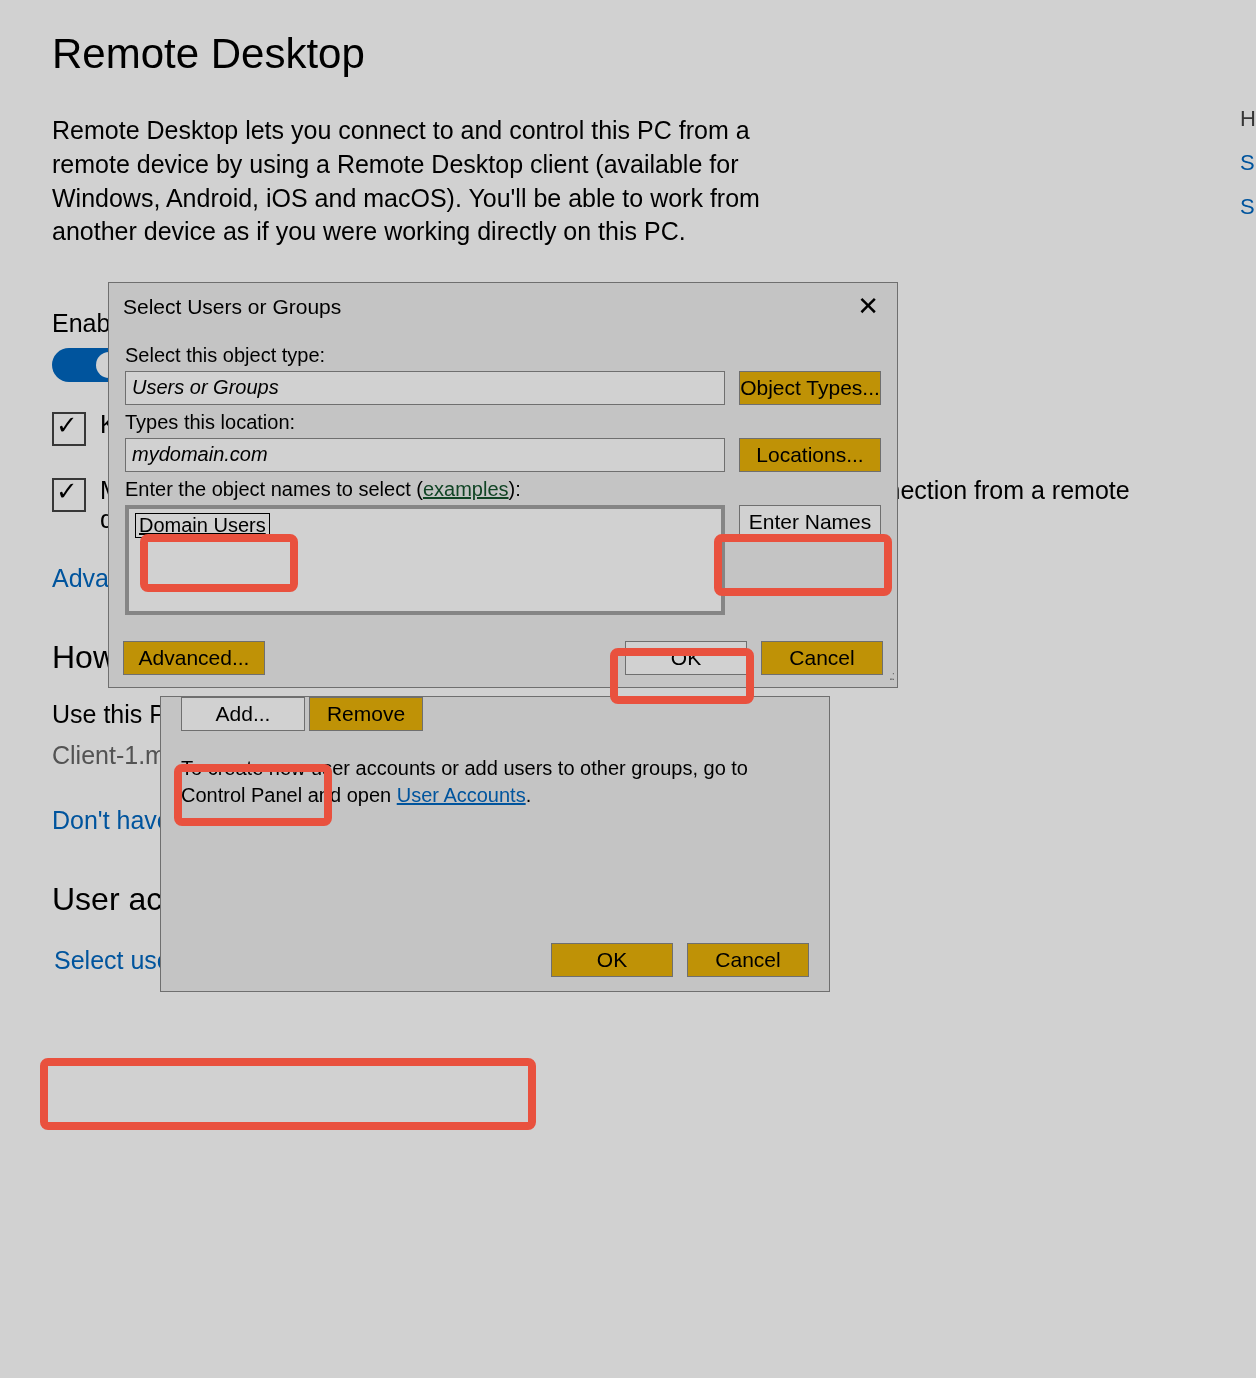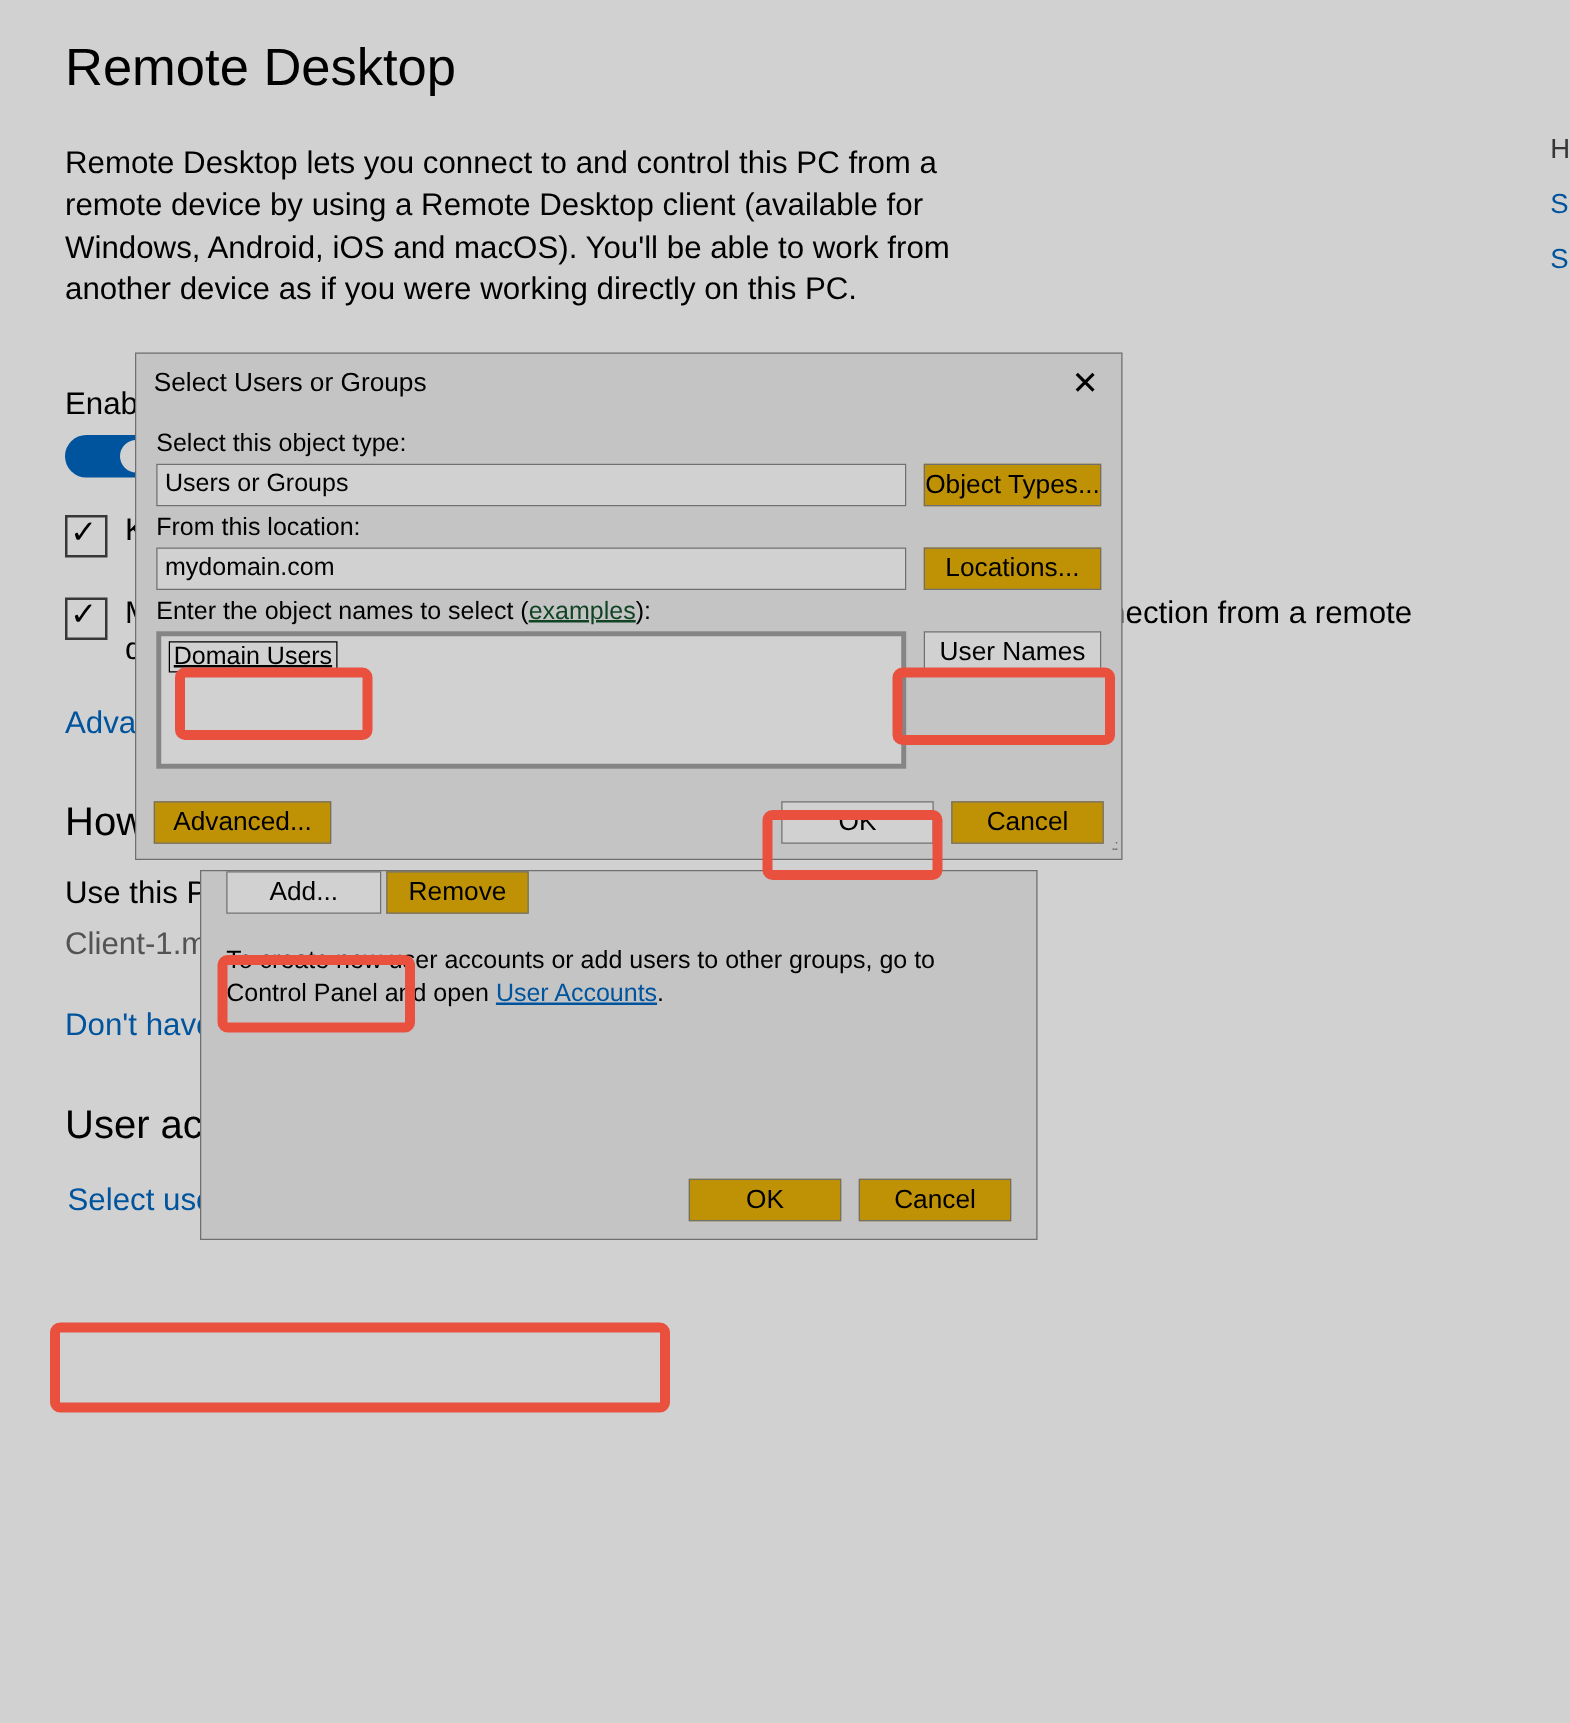--- a/index.html
+++ b/index.html
@@ -40,21 +40,21 @@
   .btn{border:1px solid #888;background:#eab308;padding:4px 0;font-size:21px;cursor:pointer;text-align:center;}
 
   
   .dlg2{left:108px;top:282px;width:788px;padding:0;}
   .dlg2 .title{display:flex;justify-content:space-between;align-items:center;padding:8px 12px 8px 14px;font-size:21px;}
   .dlg2 .close{font-size:26px;cursor:pointer;padding:0 6px;}
   .dlg2 .body{padding:8px 16px 14px;}
   .dlg2 .lbl{font-size:20px;margin:6px 0 4px;}
   .dlg2 .lbl a{color:#14532d;text-decoration:underline;cursor:pointer;}
   .dlg2 .row{display:flex;gap:14px;align-items:stretch;margin-bottom:6px;}
-  .dlg2 .field{flex:1;border:1px solid #888;background:#fff;padding:4px 6px;font-size:20px;}
+  .dlg2 .field{flex:1;border:1px solid #888;background:#fff;padding:4px 6px;font-size:20px;font-style:italic;}
   .dlg2 .rbtn{width:140px;}
   .dlg2 .obj-area{flex:1;border:4px solid #a3a3a3;background:#fff;min-height:94px;padding:4px 6px;}
   .dlg2 .obj-area .token{display:inline-block;border:1px solid #000;background:#fff;padding:0 3px;font-size:20px;text-decoration:underline;}
   .dlg2 .ft{display:flex;padding:6px 14px 12px;gap:14px;position:relative;}
   .dlg2 .ft .spacer{flex:1}
   .dlg2 .ft .adv{width:140px}
   .dlg2 .ft .okc{width:120px}
   .dlg2 .ft .ok{background:#fff}
   .dlg2 .grip{position:absolute;right:4px;bottom:4px;font-size:12px;color:#888;letter-spacing:-2px;}
 
@@ -117,34 +117,34 @@
     <span>Select Users or Groups</span>
     <span class="close">✕</span>
   </div>
   <div class="body">
     <div class="lbl">Select this object type:</div>
     <div class="row">
       <div class="field">Users or Groups</div>
       <div class="btn rbtn">Object Types...</div>
     </div>
 
-    <div class="lbl">From this location:</div>
+    <div class="lbl">Types this location:</div>
     <div class="row">
       <div class="field">mydomain.com</div>
       <div class="btn rbtn">Locations...</div>
     </div>
 
     <div class="lbl">
       <span>Enter the object names to select (</span><a>examples</a><span>):</span>
     </div>
     <div class="row" style="align-items:flex-start">
       <div class="obj-area">
         <span class="token">Domain Users</span>
       </div>
-      <div class="btn rbtn" style="align-self:flex-start;background:#fff">User Names</div>
+      <div class="btn rbtn" style="align-self:flex-start;background:#fff">Enter Names</div>
     </div>
   </div>
   <div class="ft">
     <div class="btn adv">Advanced...</div>
     <div class="spacer"></div>
     <div class="btn okc ok">OK</div>
     <div class="btn okc">Cancel</div>
     <div class="grip">..:</div>
   </div>
 </div>

